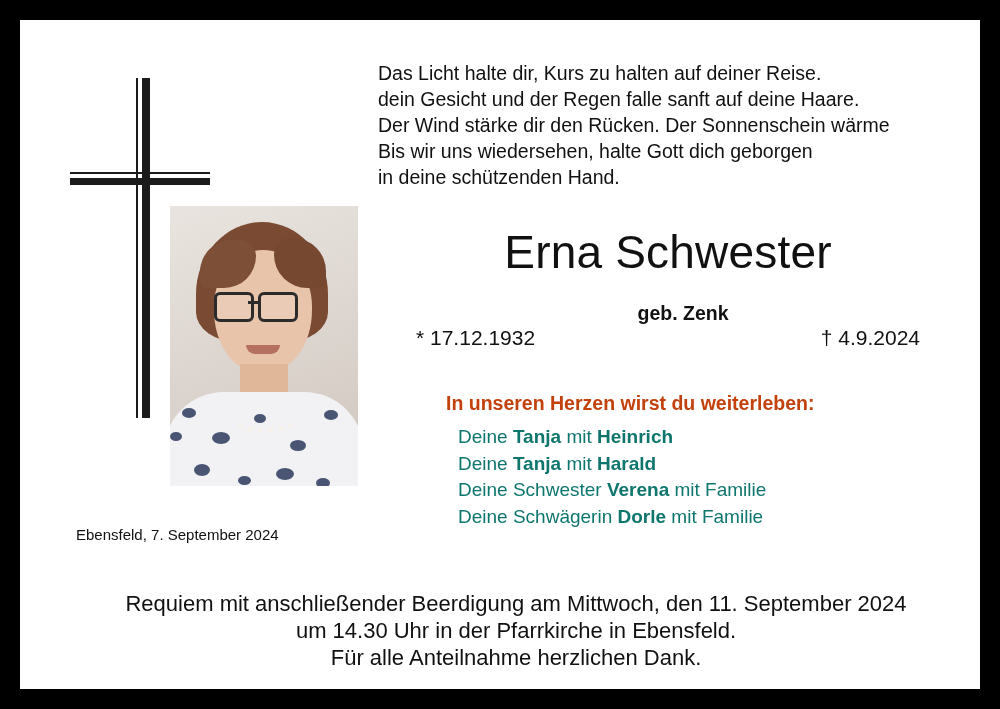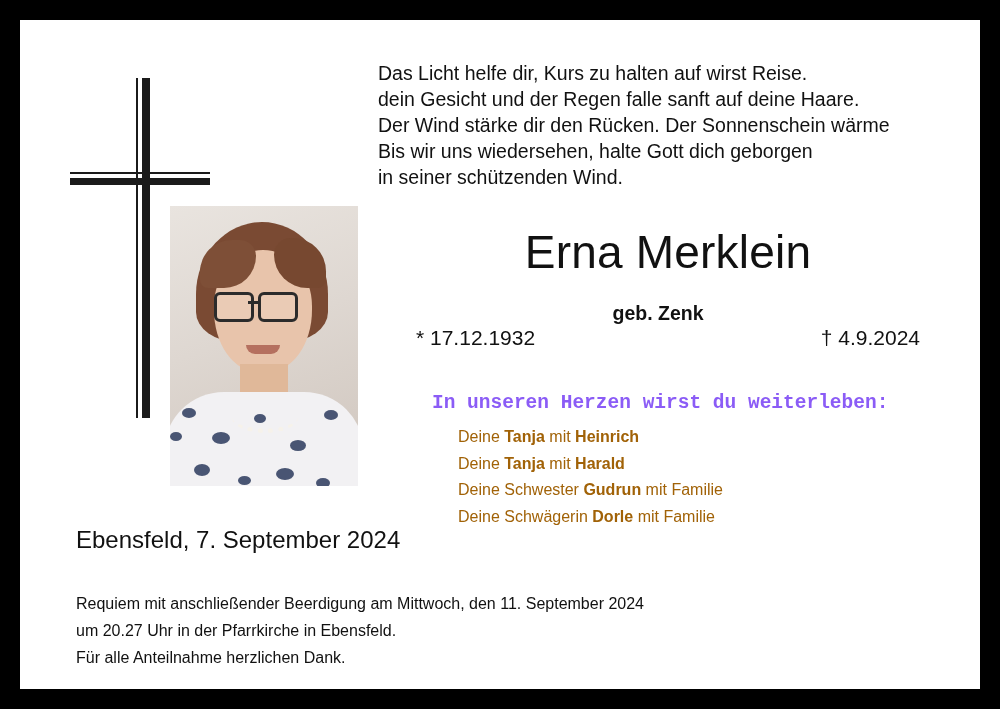--- a/index.html
+++ b/index.html
@@ -195,21 +195,21 @@
     top: 206px;
     width: 580px;
     text-align: center;
     font-size: 46px;
     line-height: 52px;
     color: #111111;
     letter-spacing: 0.2px;
   }
   .maiden {
     position: absolute;
-    left: 348px;
+    left: 373px;
     top: 282px;
     width: 580px;
     text-align: center;
     font-size: 19.5px;
     font-weight: bold;
     color: #111111;
   }
   .dates {
     position: absolute;
     left: 358px;
@@ -218,54 +218,54 @@
     font-size: 21px;
     color: #111111;
     display: flex;
     justify-content: space-between;
     padding: 0 38px;
     box-sizing: border-box;
     text-align: right;
   }
   .hearts-intro {
     position: absolute;
-    left: 412px;
+    left: 426px;
     top: 372px;
     width: 520px;
     font-size: 19.5px;
     font-weight: bold;
-    color: #8b5cf6;
-    font-family: Liberation Mono, monospace;
+    color: #c2410c;
   }
   .family {
     position: absolute;
     left: 438px;
     top: 404px;
     width: 520px;
-    font-size: 16px;
+    font-size: 19px;
     line-height: 26.5px;
-    color: #a16207;
+    color: #0f766e;
   }
   .family .row { white-space: nowrap; }
   .family b { font-weight: bold; }
   .place-date {
     position: absolute;
     left: 56px;
     top: 506px;
-    font-size: 24px;
+    font-size: 15px;
     color: #111111;
   }
   .footer {
     position: absolute;
     left: 56px;
     top: 570px;
     width: 880px;
-    font-size: 16px;
+    font-size: 22px;
     line-height: 27px;
     color: #111111;
+    text-align: center;
   }
 </style>
 </head>
 <body>
 
 <div id="page">
   <div id="card">
 
     <div class="cross">
       <div class="v2"></div>
@@ -294,54 +294,54 @@
         <span class="dot" style="left:30px;top:72px;width:16px;height:12px;"></span>
         <span class="dot" style="left:74px;top:84px;width:13px;height:9px;"></span>
         <span class="dot" style="left:112px;top:76px;width:18px;height:12px;"></span>
         <span class="dot" style="left:152px;top:86px;width:14px;height:10px;"></span>
         <span class="dot" style="left:6px;top:40px;width:12px;height:9px;"></span>
       </div>
       <div class="pearls"></div>
     </div>
 
     <div class="poem">
-      <div>Das Licht helfe dir, Kurs zu halten auf wirst Reise.</div>
+      <div>Das Licht halte dir, Kurs zu halten auf deiner Reise.</div>
       <div>dein Gesicht und der Regen falle sanft auf deine Haare.</div>
       <div>Der Wind stärke dir den Rücken. Der Sonnenschein wärme</div>
       <div>Bis wir uns wiedersehen, halte Gott dich geborgen</div>
-      <div>in seiner schützenden Wind.</div>
-    </div>
-
-    <div class="name">Erna Merklein</div>
+      <div>in deine schützenden Hand.</div>
+    </div>
+
+    <div class="name">Erna Schwester</div>
     <div class="maiden">geb. Zenk</div>
 
     <div class="dates">
       <span>* 17.12.1932</span>
       <span>† 4.9.2024</span>
     </div>
 
     <div class="hearts-intro">In unseren Herzen wirst du weiterleben:</div>
 
     <div class="family">
       <div class="row">
         <span>Deine </span><b>Tanja</b><span> mit </span><b>Heinrich</b>
       </div>
       <div class="row">
         <span>Deine </span><b>Tanja</b><span> mit </span><b>Harald</b>
       </div>
       <div class="row">
-        <span>Deine Schwester </span><b>Gudrun</b><span> mit Familie</span>
+        <span>Deine Schwester </span><b>Verena</b><span> mit Familie</span>
       </div>
       <div class="row">
         <span>Deine Schwägerin </span><b>Dorle</b><span> mit Familie</span>
       </div>
     </div>
 
     <div class="place-date">Ebensfeld, 7. September 2024</div>
 
     <div class="footer">
       <div>Requiem mit anschließender Beerdigung am Mittwoch, den 11. September 2024</div>
-      <div>um 20.27 Uhr in der Pfarrkirche in Ebensfeld.</div>
+      <div>um 14.30 Uhr in der Pfarrkirche in Ebensfeld.</div>
       <div>Für alle Anteilnahme herzlichen Dank.</div>
     </div>
 
   </div>
 </div>
 
 </body></html>

